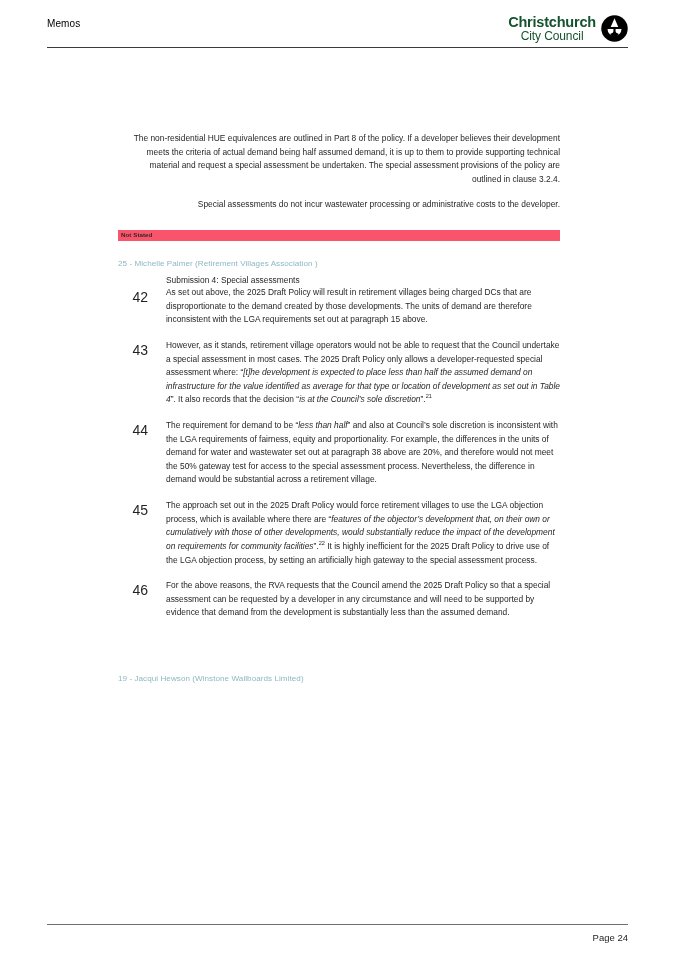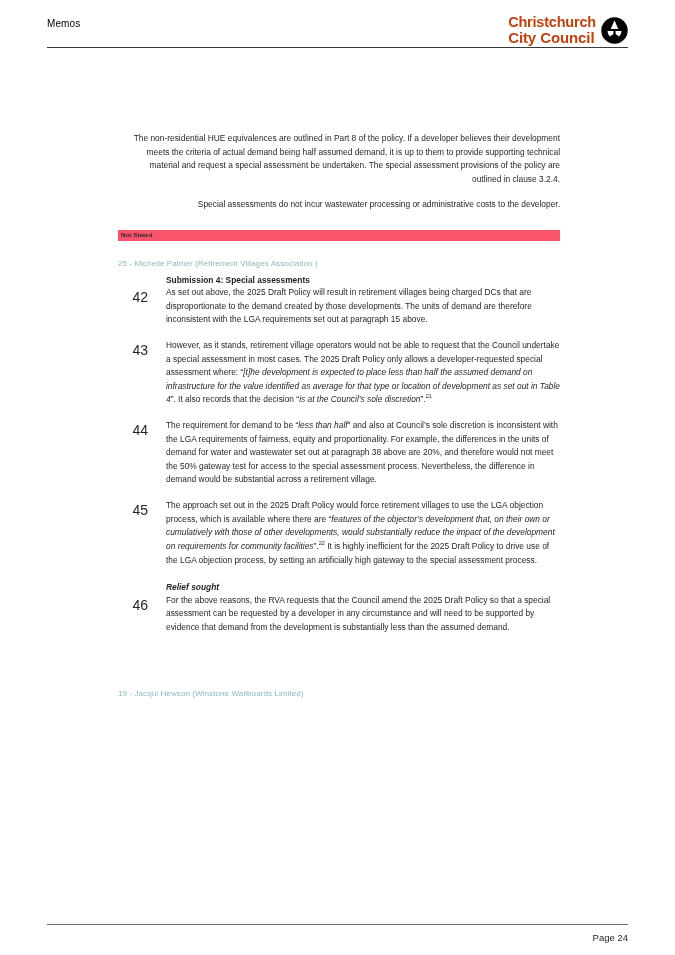--- a/index.html
+++ b/index.html
@@ -42,33 +42,33 @@
     line-height: 1;
     padding-top: 5px;
   }
   .brand {
     display: flex;
     align-items: center;
     gap: 5px;
     padding-top: 1px;
   }
   .brand-words {
-    text-align: left;
+    text-align: center;
     line-height: 1.02;
-    color: #c2410c;
+    color: #14532d;
   }
   .brand-line1 {
     font-size: 14.5px;
     font-weight: bold;
     letter-spacing: -0.2px;
     display: block;
   }
   .brand-line2 {
-    font-size: 15px;
-    font-weight: bold;
+    font-size: 12px;
+    font-weight: normal;
     letter-spacing: -0.1px;
     display: block;
   }
   .brand-mark {
     width: 27px;
     height: 27px;
     flex: 0 0 auto;
     display: block;
   }
   .header-rule {
@@ -129,21 +129,21 @@
 
   
   .submission-block {
     margin-top: 4px;
     padding-left: 48px;
     position: relative;
   }
 
   .sub-heading {
     font-size: 8.4px;
-    font-weight: bold;
+    font-weight: normal;
     color: #231f20;
     line-height: 1.5;
     margin: 0 0 0 0;
   }
   .sub-heading.relief {
     font-style: italic;
     margin-top: 14px;
   }
 
   .numbered-item {
@@ -247,21 +247,20 @@
       <div class="numbered-item">
         <span class="item-number">44</span>
         <div class="item-text">The requirement for demand to be “<i>less than half</i>” and also at Council’s sole discretion is inconsistent with the LGA requirements of fairness, equity and proportionality. For example, the differences in the units of demand for water and wastewater set out at paragraph 38 above are 20%, and therefore would not meet the 50% gateway test for access to the special assessment process. Nevertheless, the difference in demand would be substantial across a retirement village.</div>
       </div>
 
       <div class="numbered-item">
         <span class="item-number">45</span>
         <div class="item-text">The approach set out in the 2025 Draft Policy would force retirement villages to use the LGA objection process, which is available where there are “<i>features of the objector’s development that, on their own or cumulatively with those of other developments, would substantially reduce the impact of the development on requirements for community facilities</i>”.<sup>22</sup> It is highly inefficient for the 2025 Draft Policy to drive use of the LGA objection process, by setting an artificially high gateway to the special assessment process.</div>
       </div>
 
-      <div class="sub-heading relief">Relief sought</div>
 
       <div class="numbered-item">
         <span class="item-number">46</span>
         <div class="item-text">For the above reasons, the RVA requests that the Council amend the 2025 Draft Policy so that a special assessment can be requested by a developer in any circumstance and will need to be supported by evidence that demand from the development is substantially less than the assumed demand.</div>
       </div>
 
     </div>
 
     <div class="submitter-heading trailing">19 - Jacqui Hewson (Winstone Wallboards Limited)</div>
 

